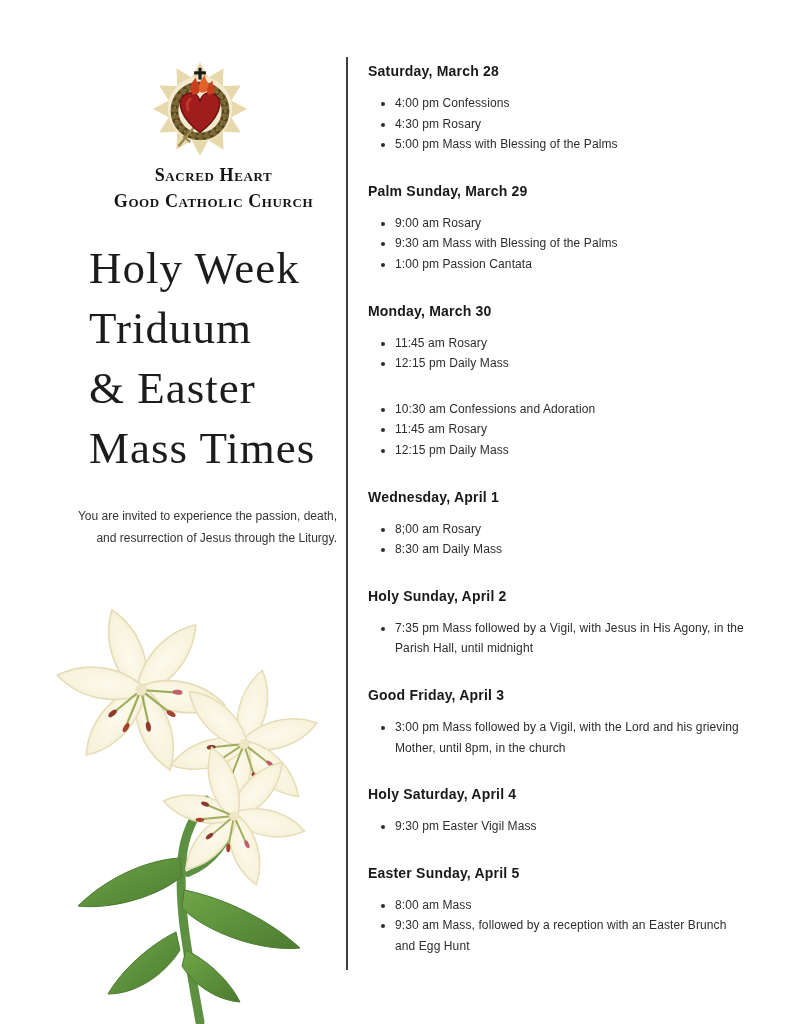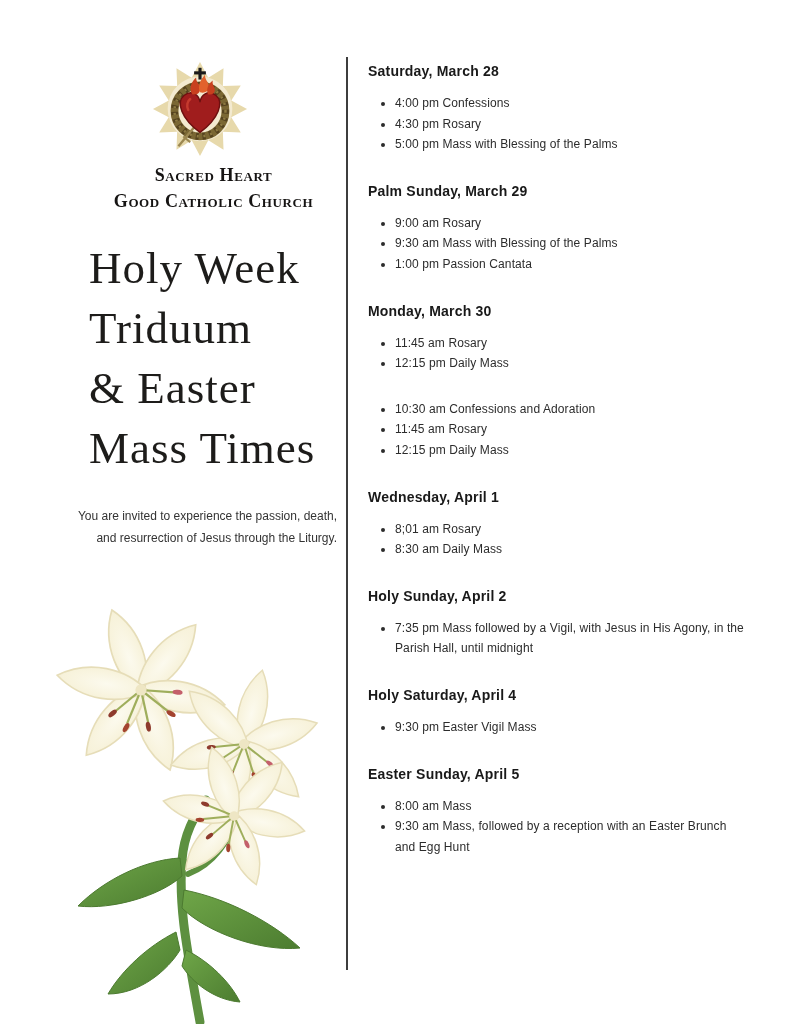--- a/index.html
+++ b/index.html
@@ -217,32 +217,38 @@
     <ul class="sched-list">
           <li>10:30 am Confessions and Adoration</li>
           <li>11:45 am Rosary</li>
           <li>12:15 pm Daily Mass</li>
         </ul>
   </section>
 
   <section class="sched-section">
     <h3 class="sched-heading">Wednesday, April 1</h3>
     <ul class="sched-list">
-          <li>8;01 am Rosary</li>
+          <li>8;00 am Rosary</li>
           <li>8:30 am Daily Mass</li>
         </ul>
   </section>
 
   <section class="sched-section">
     <h3 class="sched-heading">Holy Sunday, April 2</h3>
     <ul class="sched-list">
           <li>7:35 pm Mass followed by a Vigil, with Jesus in His Agony, in the Parish Hall, until midnight</li>
         </ul>
   </section>
 
+  <section class="sched-section">
+    <h3 class="sched-heading">Good Friday, April 3</h3>
+    <ul class="sched-list">
+          <li>3:00 pm Mass followed by a Vigil, with the Lord and his grieving Mother, until 8pm, in the church</li>
+        </ul>
+  </section>
 
   <section class="sched-section">
     <h3 class="sched-heading">Holy Saturday, April 4</h3>
     <ul class="sched-list">
           <li>9:30 pm Easter Vigil Mass</li>
         </ul>
   </section>
 
   <section class="sched-section">
     <h3 class="sched-heading">Easter Sunday, April 5</h3>

